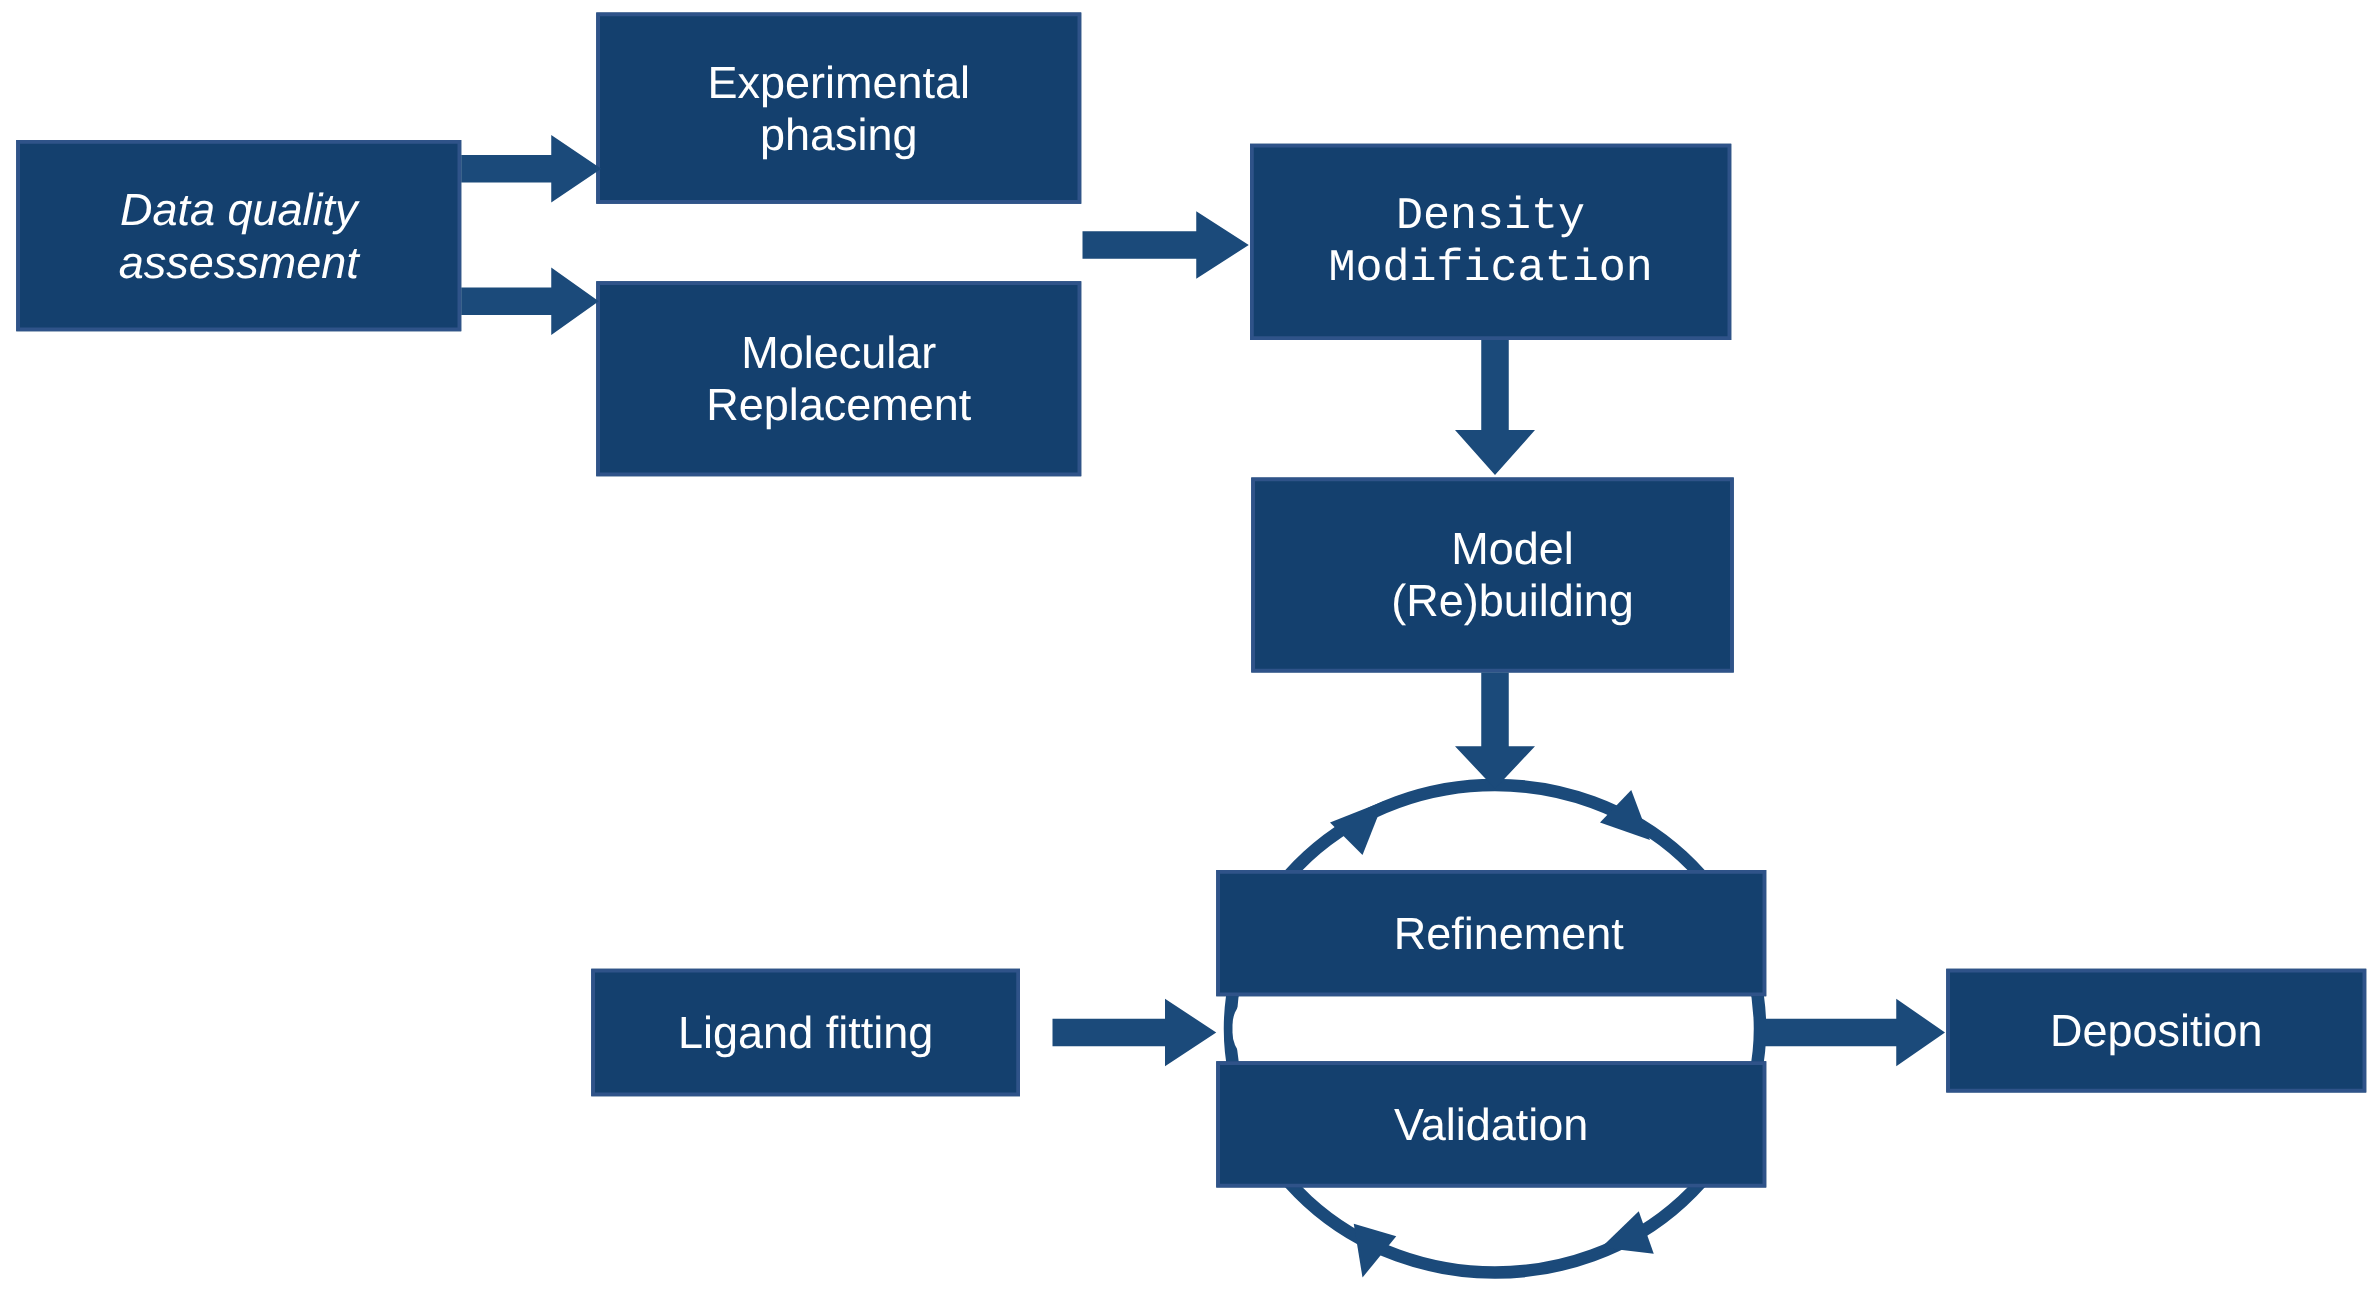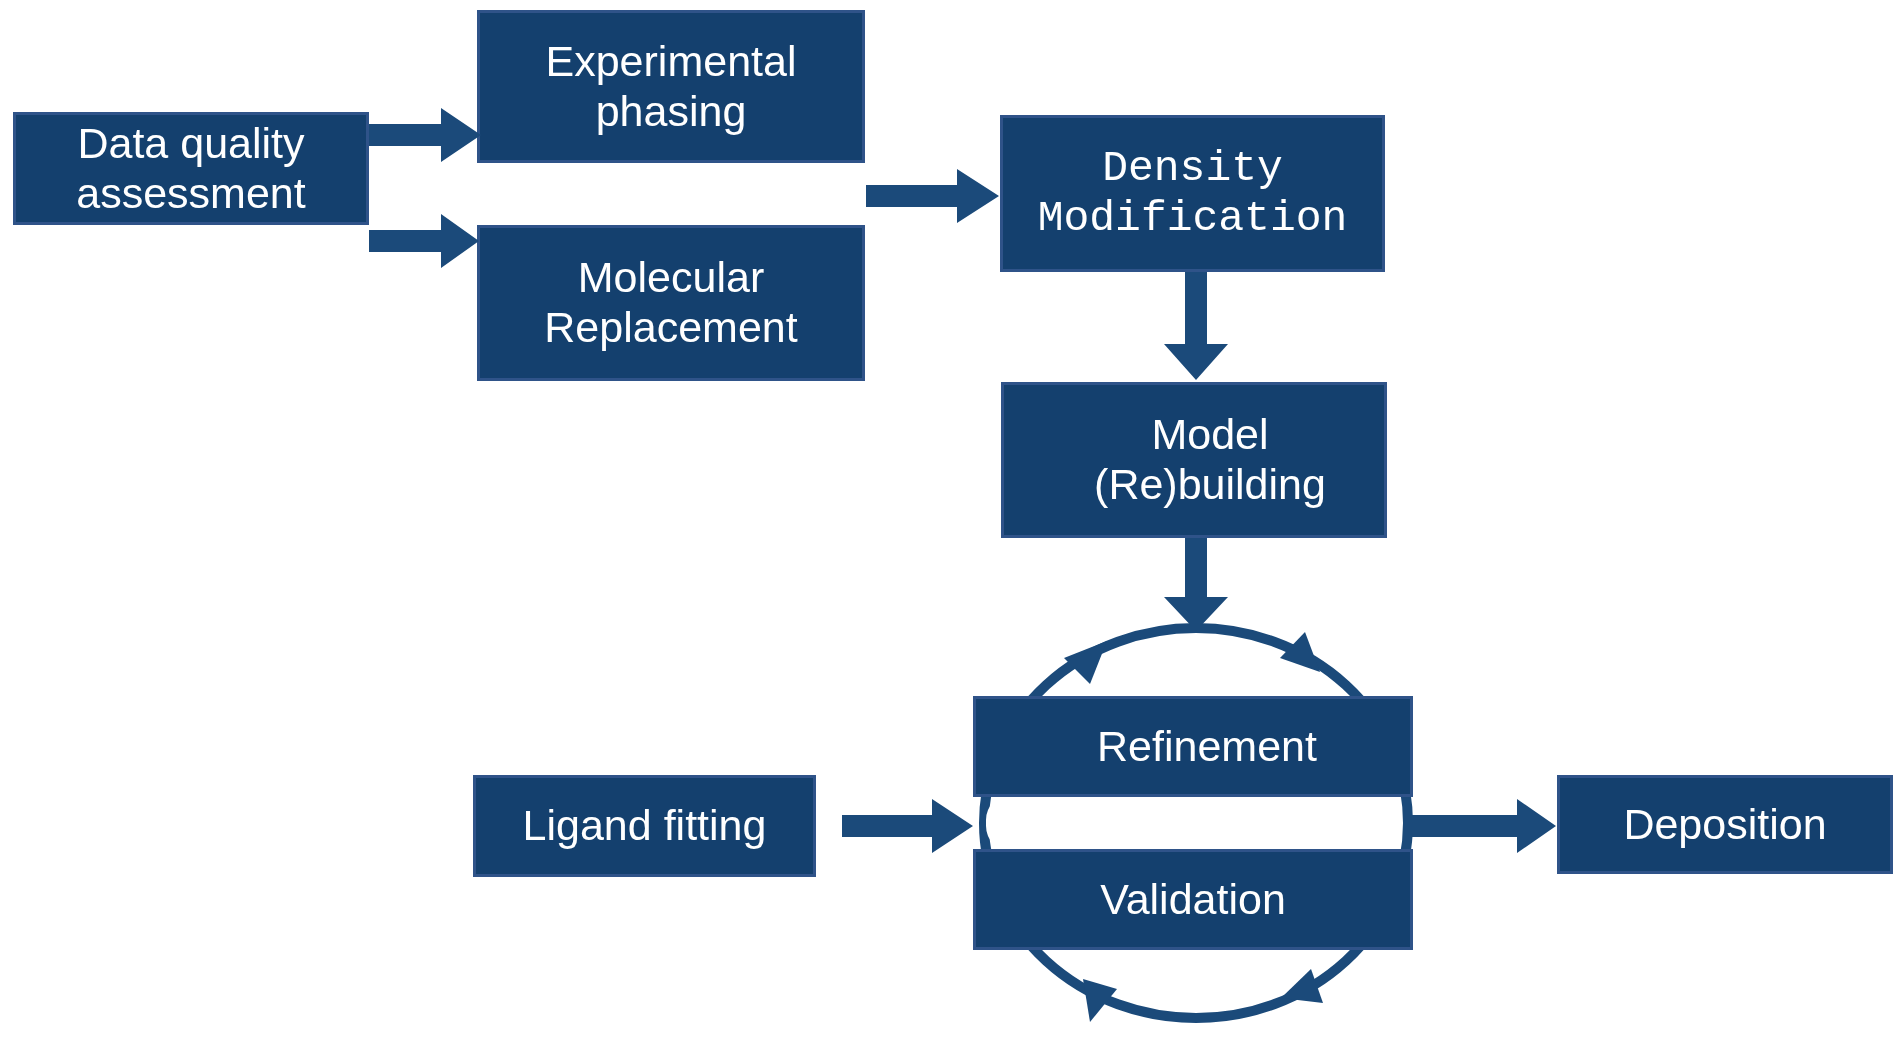--- a/index.html
+++ b/index.html
@@ -11,21 +11,21 @@
     overflow: hidden;
     font-family: "Liberation Sans", sans-serif;
   }
   #canvas svg { position: absolute; left: 0; top: 0; pointer-events: none; }
   .node {
     position: absolute;
     box-sizing: border-box;
     background: #14406E;
     border: 3px solid #2F5389;
     color: #ffffff;
-    font-size: 43px;
+    font-size: 36px;
     line-height: 1.16;
     display: flex;
     align-items: center;
     justify-content: center;
     text-align: center;
     white-space: pre-line;
     z-index: 3;
   }
   .white-mask {
     position: absolute;
@@ -46,21 +46,21 @@
   <svg id="layer-under" width="1903" height="1043" viewBox="0 0 1903 1043">
     <ellipse class="ring" cx="1196" cy="823" rx="212" ry="195"></ellipse>
     <polygon class="fill" points="1107,641 1090,684 1064,658"></polygon>
     <polygon class="fill" points="1320,672 1280,658 1305,632"></polygon>
     <polygon class="fill" points="1090,1022 1083,979 1117,989"></polygon>
     <polygon class="fill" points="1281,998 1311,969 1323,1003"></polygon>
   </svg>
 
   <div class="white-mask" style="left:986px; top:794px; width:410px; height:58px;"></div>
 
-  <div class="node" style="left:13px;   top:112px; width:356px; height:113px;">Data quality
+  <div class="node" style="left:13px;   top:112px; width:356px; height:153px;font-style:italic;">Data quality
 assessment</div>
 
   <div class="node" style="left:477px;  top:10px;  width:388px; height:153px;">Experimental
 phasing</div>
 
   <div class="node" style="left:477px;  top:225px; width:388px; height:156px;">Molecular
 Replacement</div>
 
   <div class="node" style="left:1000px; top:115px; width:385px; height:157px;font-family:Liberation Mono, monospace;">Density
 Modification</div>

